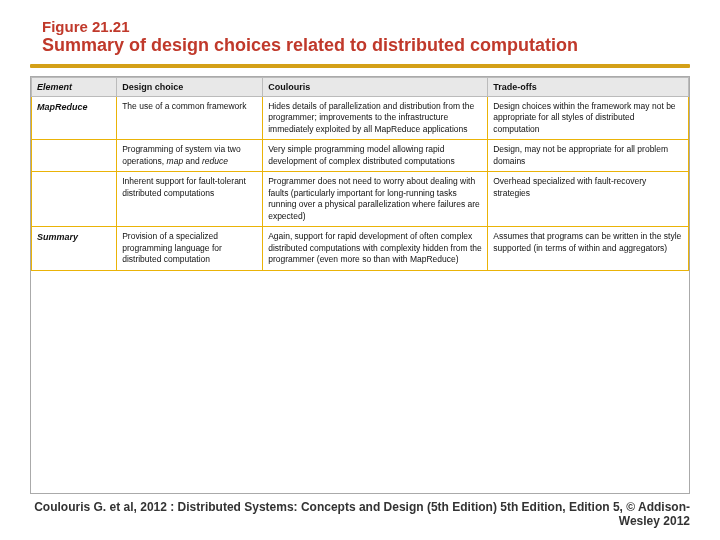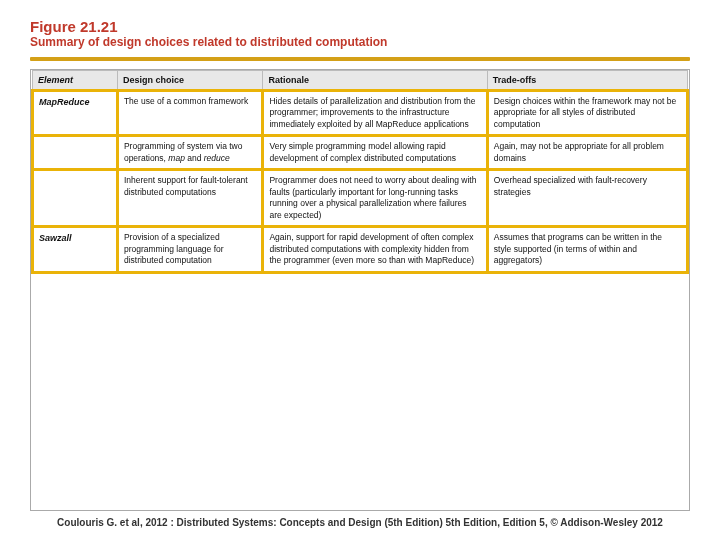--- a/index.html
+++ b/index.html
@@ -13,28 +13,29 @@
     .slide {
       width: 720px;
       height: 540px;
       background: #ffffff;
       padding: 18px 30px 12px 30px;
       display: flex;
       flex-direction: column;
     }
     .title-block {
       margin-bottom: 8px;
+      margin-left: 12px;
     }
     .title-line1 {
       font-size: 15px;
       font-weight: bold;
       color: #c0392b;
     }
     .title-line2 {
-      font-size: 12px;
+      font-size: 18px;
       font-weight: bold;
       color: #c0392b;
     }
     .gold-bar {
       height: 4px;
       background: #d4a017;
       margin-bottom: 8px;
       border-radius: 1px;
     }
     .table-container {
@@ -52,21 +53,21 @@
       background: #e8e8e8;
     }
     th {
       border: 1px solid #bbb;
       padding: 4px 5px;
       font-weight: bold;
       text-align: left;
       font-size: 9px;
     }
     td {
-      border: 3px solid #eab308;
+      border: 1px solid #eab308;
       padding: 4px 5px;
       vertical-align: top;
       line-height: 1.35;
     }
     .element-col {
       width: 70px;
       font-style: italic;
       font-weight: bold;
       font-size: 9px;
       margin-top: 48px;
@@ -76,68 +77,68 @@
     }
     .rationale-col {
       width: 185px;
     }
     .tradeoffs-col {
       width: 165px;
       margin-left: 12px;
     }
     .footer {
       margin-top: 6px;
-      font-size: 10px;
+      font-size: 12px;
       color: #333;
-      text-align: center;
+      text-align: right;
     }
     .footer span {
       font-weight: bold;
     }
   </style>
 </head>
 <body>
 
 <div class="slide">
   <div class="title-block">
     <div class="title-line1">Figure 21.21</div>
     <div class="title-line2">Summary of design choices related to distributed computation</div>
   </div>
   <div class="gold-bar"></div>
   <div class="table-container">
     <table>
       <thead>
         <tr>
           <th class="element-col">Element</th>
           <th class="design-col">Design choice</th>
-          <th class="rationale-col">Rationale</th>
+          <th class="rationale-col">Coulouris</th>
           <th class="tradeoffs-col">Trade-offs</th>
         </tr>
       </thead>
       <tbody id="table-body">
       <tr>
             <td class="element-col">MapReduce</td>
             <td class="design-col">The use of a common framework</td>
             <td class="rationale-col">Hides details of parallelization and distribution from the programmer; improvements to the infrastructure immediately exploited by all MapReduce applications</td>
             <td class="tradeoffs-col">Design choices within the framework may not be appropriate for all styles of distributed computation</td>
           </tr>
           <tr>
             <td class="element-col"></td>
             <td class="design-col">Programming of system via two operations, <em>map</em> and <em>reduce</em></td>
             <td class="rationale-col">Very simple programming model allowing rapid development of complex distributed computations</td>
-            <td class="tradeoffs-col">Again, may not be appropriate for all problem domains</td>
+            <td class="tradeoffs-col">Design, may not be appropriate for all problem domains</td>
           </tr>
           <tr>
             <td class="element-col"></td>
             <td class="design-col">Inherent support for fault-tolerant distributed computations</td>
             <td class="rationale-col">Programmer does not need to worry about dealing with faults (particularly important for long-running tasks running over a physical parallelization where failures are expected)</td>
             <td class="tradeoffs-col">Overhead specialized with fault-recovery strategies</td>
           </tr>
           <tr>
-            <td class="element-col">Sawzall</td>
+            <td class="element-col">Summary</td>
             <td class="design-col">Provision of a specialized programming language for distributed computation</td>
             <td class="rationale-col">Again, support for rapid development of often complex distributed computations with complexity hidden from the programmer (even more so than with MapReduce)</td>
             <td class="tradeoffs-col">Assumes that programs can be written in the style supported (in terms of within and aggregators)</td>
           </tr>
         </tbody>
     </table>
   </div>
   <div class="footer">
     <span>Coulouris G. et al, 2012 : </span><span style="font-weight: bold;">Distributed Systems: Concepts and Design (5th Edition)</span><span> 5th Edition, Edition 5, © Addison-Wesley 2012</span>
   </div>

